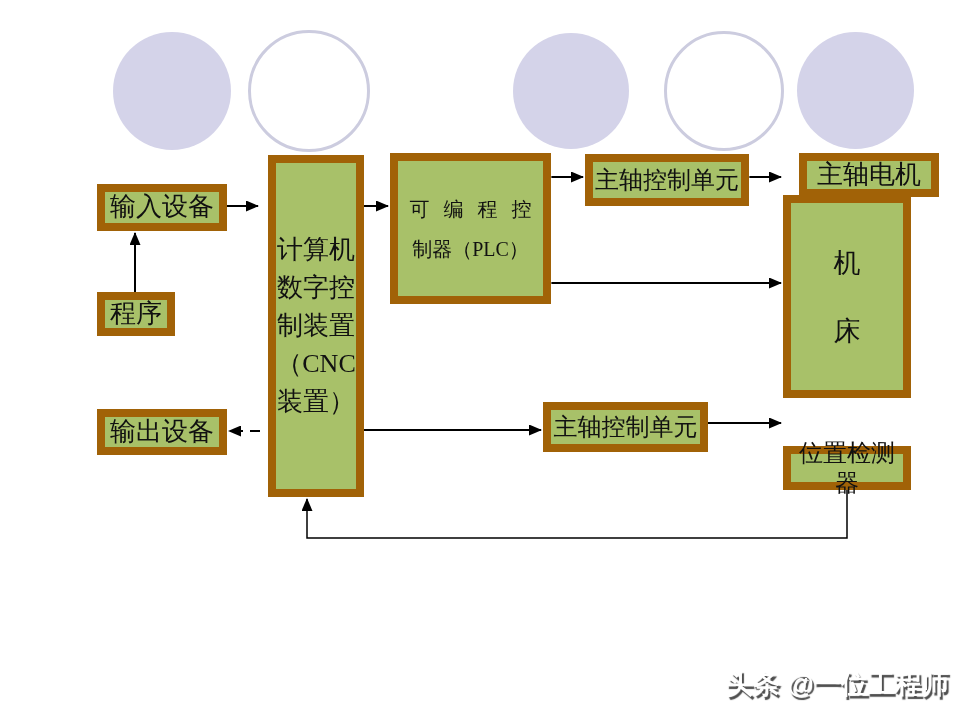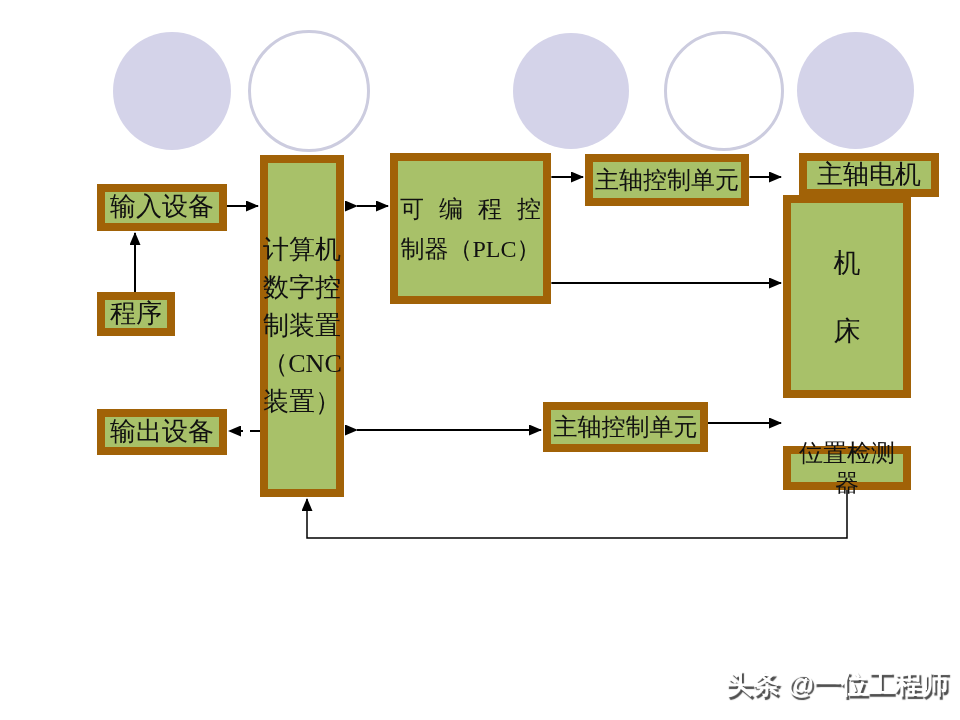--- a/index.html
+++ b/index.html
@@ -14,21 +14,21 @@
   
   .gbox{
     position:absolute;background:#a8c169;border:8px solid #a16207;
     display:flex;align-items:center;justify-content:center;
     color:#111;box-sizing:border-box;text-align:center;
     white-space:pre-line;line-height:1.25;
   }
   .fs26{font-size:26px;}
   .fs24{font-size:24px;}
   #box-cnc{font-size:26px;line-height:38px;}
-  #box-plc{font-size:24px;line-height:40px;word-spacing:9px;}
+  #box-plc{font-size:20px;line-height:40px;word-spacing:9px;}
   #box-machine{font-size:27px;line-height:34px;}
   
   #arrows{position:absolute;left:0;top:0;width:960px;height:720px;}
   #arrows line,#arrows polyline{stroke:#000;stroke-width:2;fill:none;}
   #arrows .thin{stroke-width:1.5;}
   #arrows .dashed{stroke-dasharray:10 7;}
   
   #watermark{
     position:absolute;left:726px;top:666px;width:230px;
     font-family:Liberation Sans, sans-serif;
@@ -72,21 +72,21 @@
 
     <line class="dashed" x1="260" y1="431" x2="229" y2="431" marker-end="url(#ah)"></line>
 
     <polyline class="thin" points="847,490 847,538 307,538 307,499" marker-end="url(#ah)"></polyline>
   </svg>
 
   <div class="gbox fs26" style="left:97px;top:184px;width:130px;height:47px;">输入设备</div>
   <div class="gbox fs26" style="left:97px;top:292px;width:78px;height:44px;">程序</div>
   <div class="gbox fs26" style="left:97px;top:409px;width:130px;height:46px;">输出设备</div>
 
-  <div class="gbox" id="box-cnc" style="left:260px;top:155px;width:84px;height:342px;">计算机
+  <div class="gbox" id="box-cnc" style="left:268px;top:155px;width:96px;height:342px;">计算机
 数字控
 制装置
 （CNC
 装置）</div>
 
   <div class="gbox" id="box-plc" style="left:390px;top:153px;width:161px;height:151px;">可 编 程 控
 制器（PLC）</div>
 
   <div class="gbox fs24" style="left:585px;top:154px;width:164px;height:52px;">主轴控制单元</div>
 

